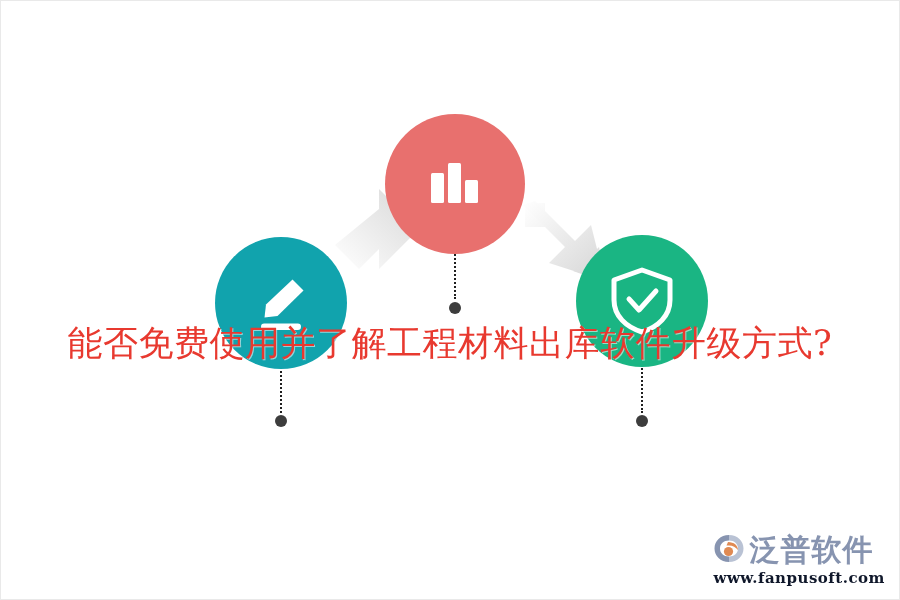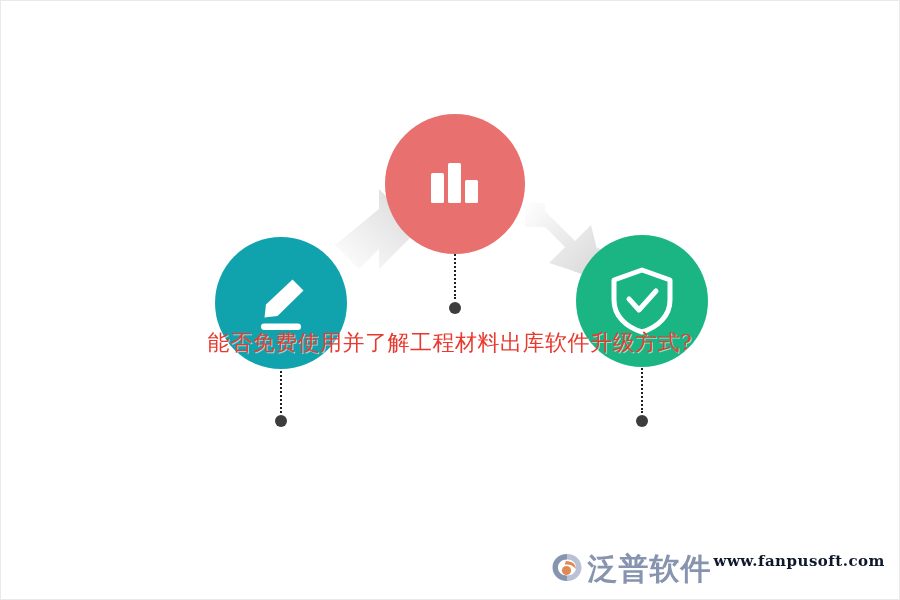--- a/index.html
+++ b/index.html
@@ -54,35 +54,35 @@
   .arrow-2 { left: 518px; top: 196px; width: 96px; height: 92px; }
 
   
   .headline {
     position: absolute;
     left: 0;
     right: 0;
     top: 322px;
     text-align: center;
     font-family: "DejaVu Serif", "Liberation Serif", serif;
-    font-size: 22px;
+    font-size: 35px;
     line-height: 40px;
     letter-spacing: 0.5px;
     color: #e8392f;
     white-space: nowrap;
     text-shadow: 1px 1px 0 rgba(255,255,255,0.55);
   }
 
   
   .watermark {
     position: absolute;
     right: 14px;
     bottom: 12px;
     display: flex;
-    flex-direction: row;
+    flex-direction: column;
     align-items: flex-start;
     user-select: none;
   }
   .wm-top {
     display: flex;
     align-items: center;
     gap: 4px;
   }
   .wm-name {
     font-family: "DejaVu Sans", "Liberation Sans", sans-serif;

